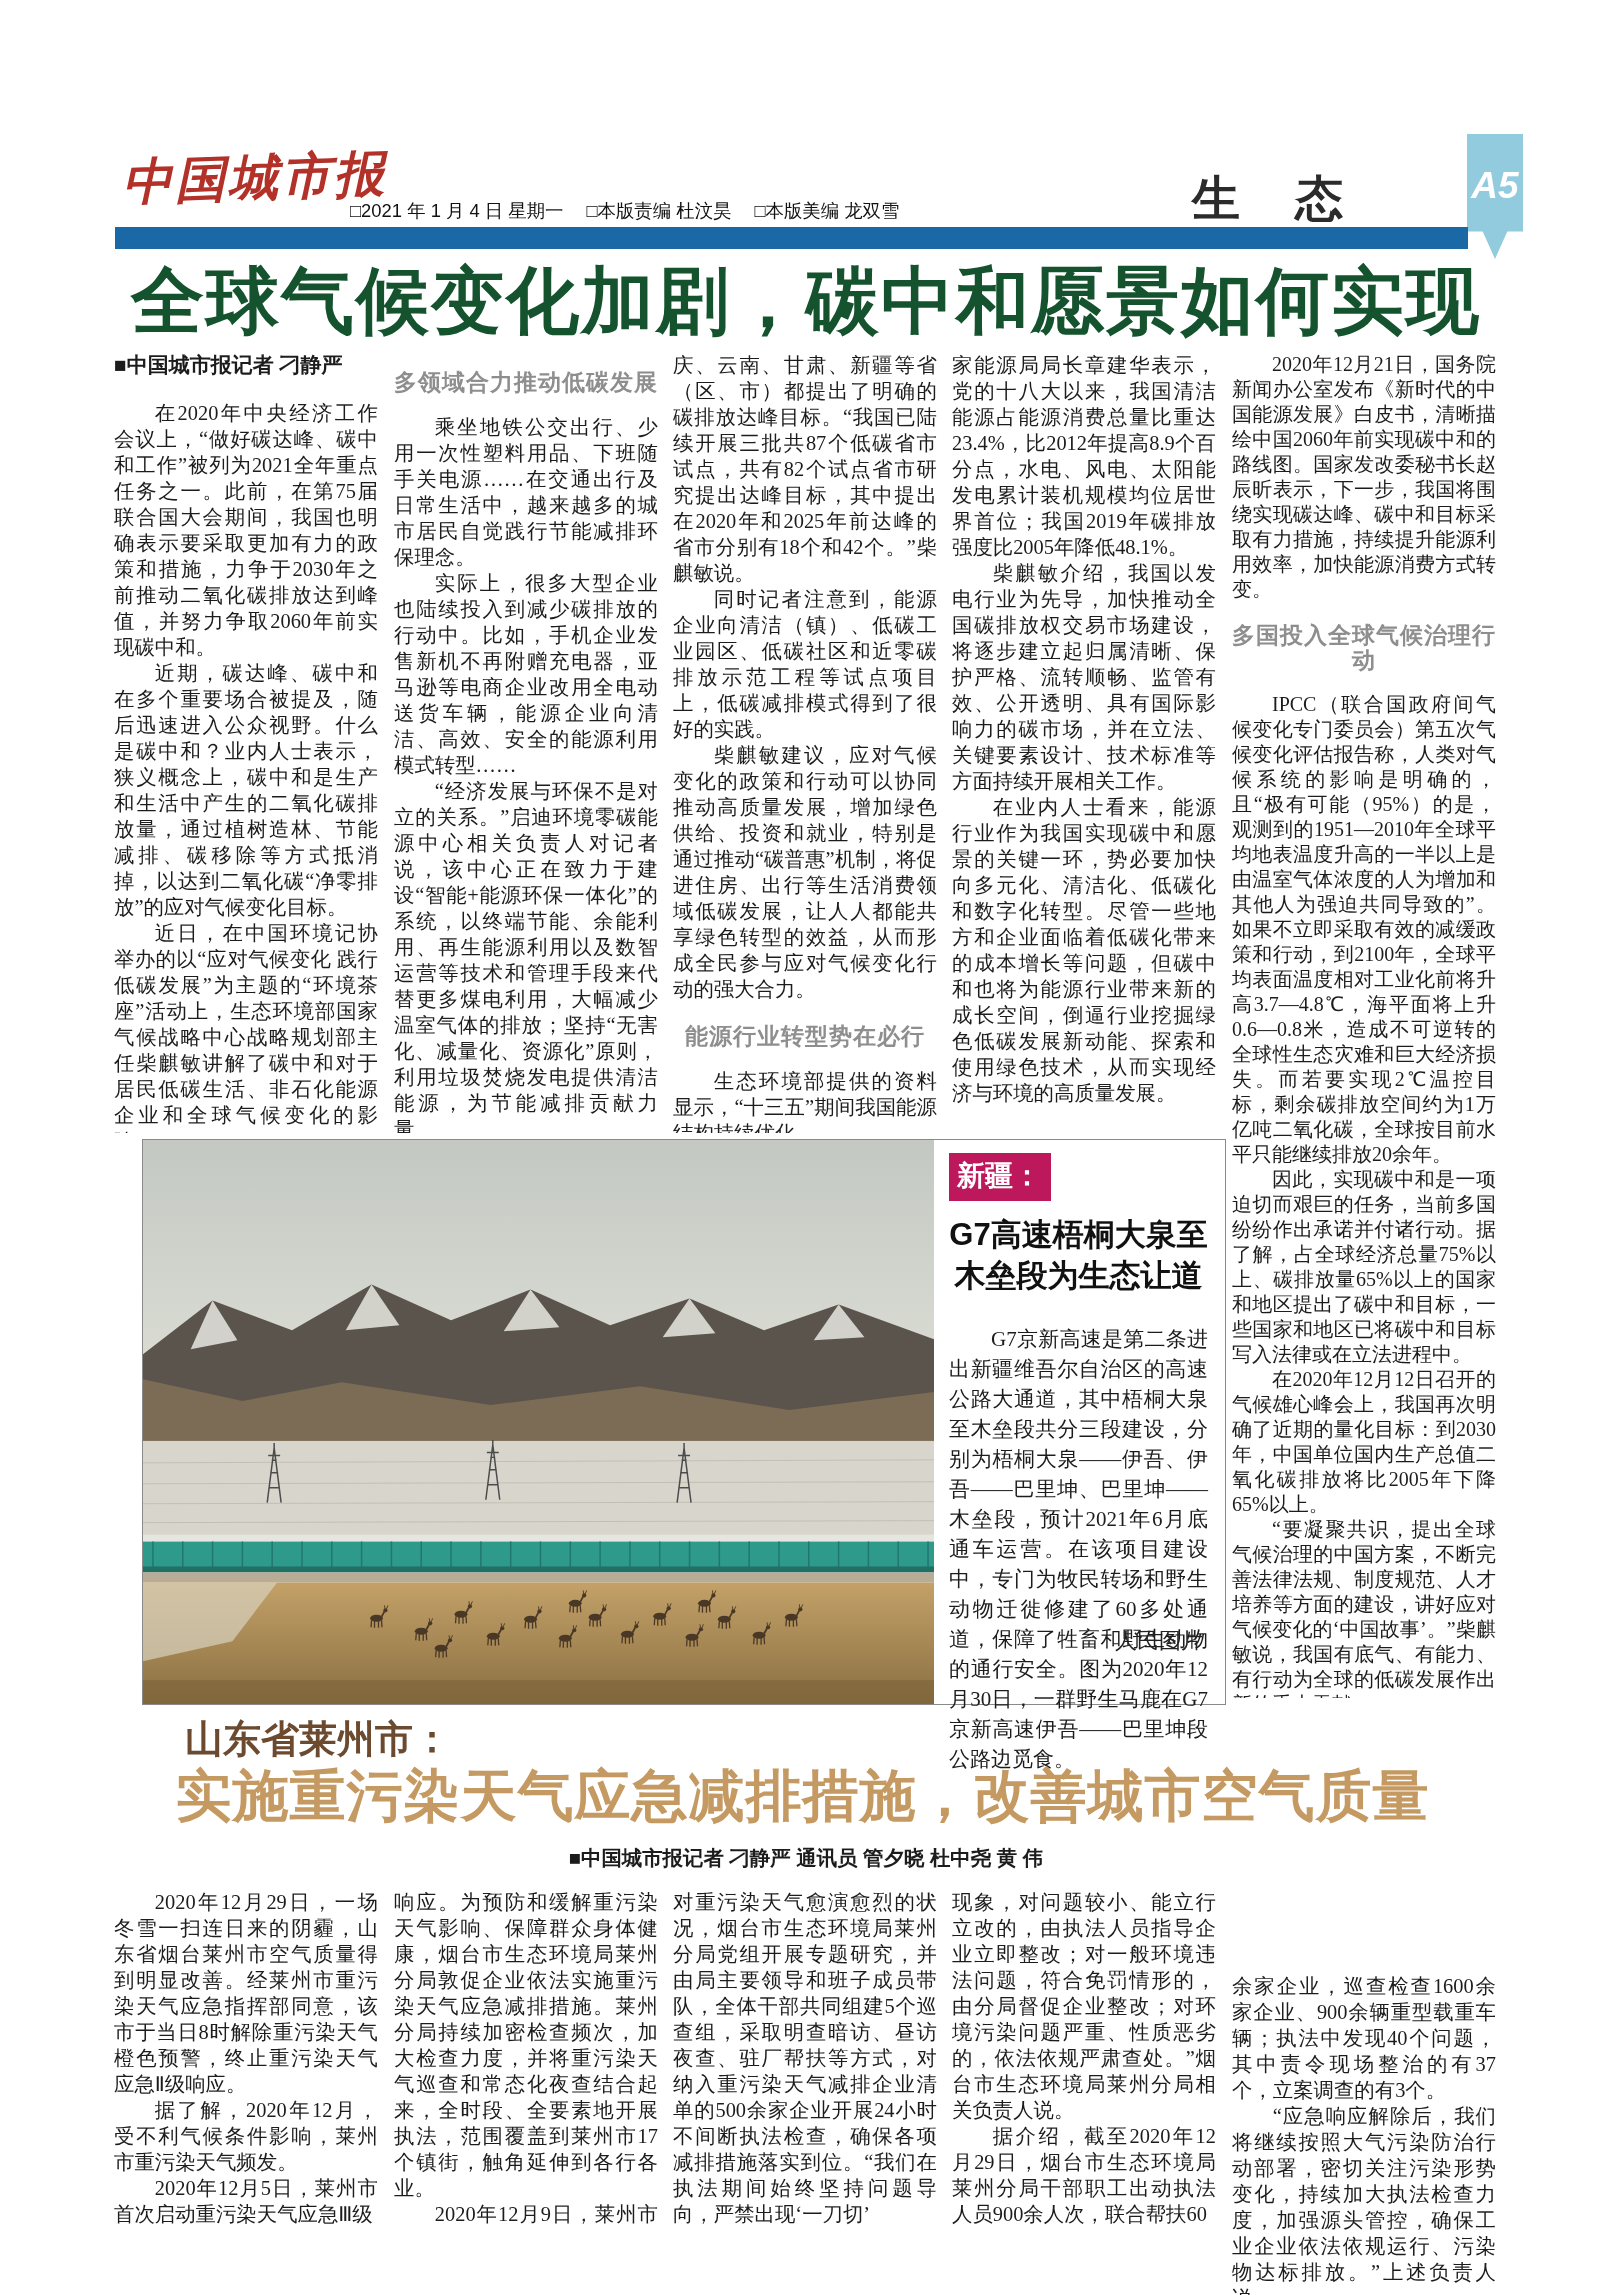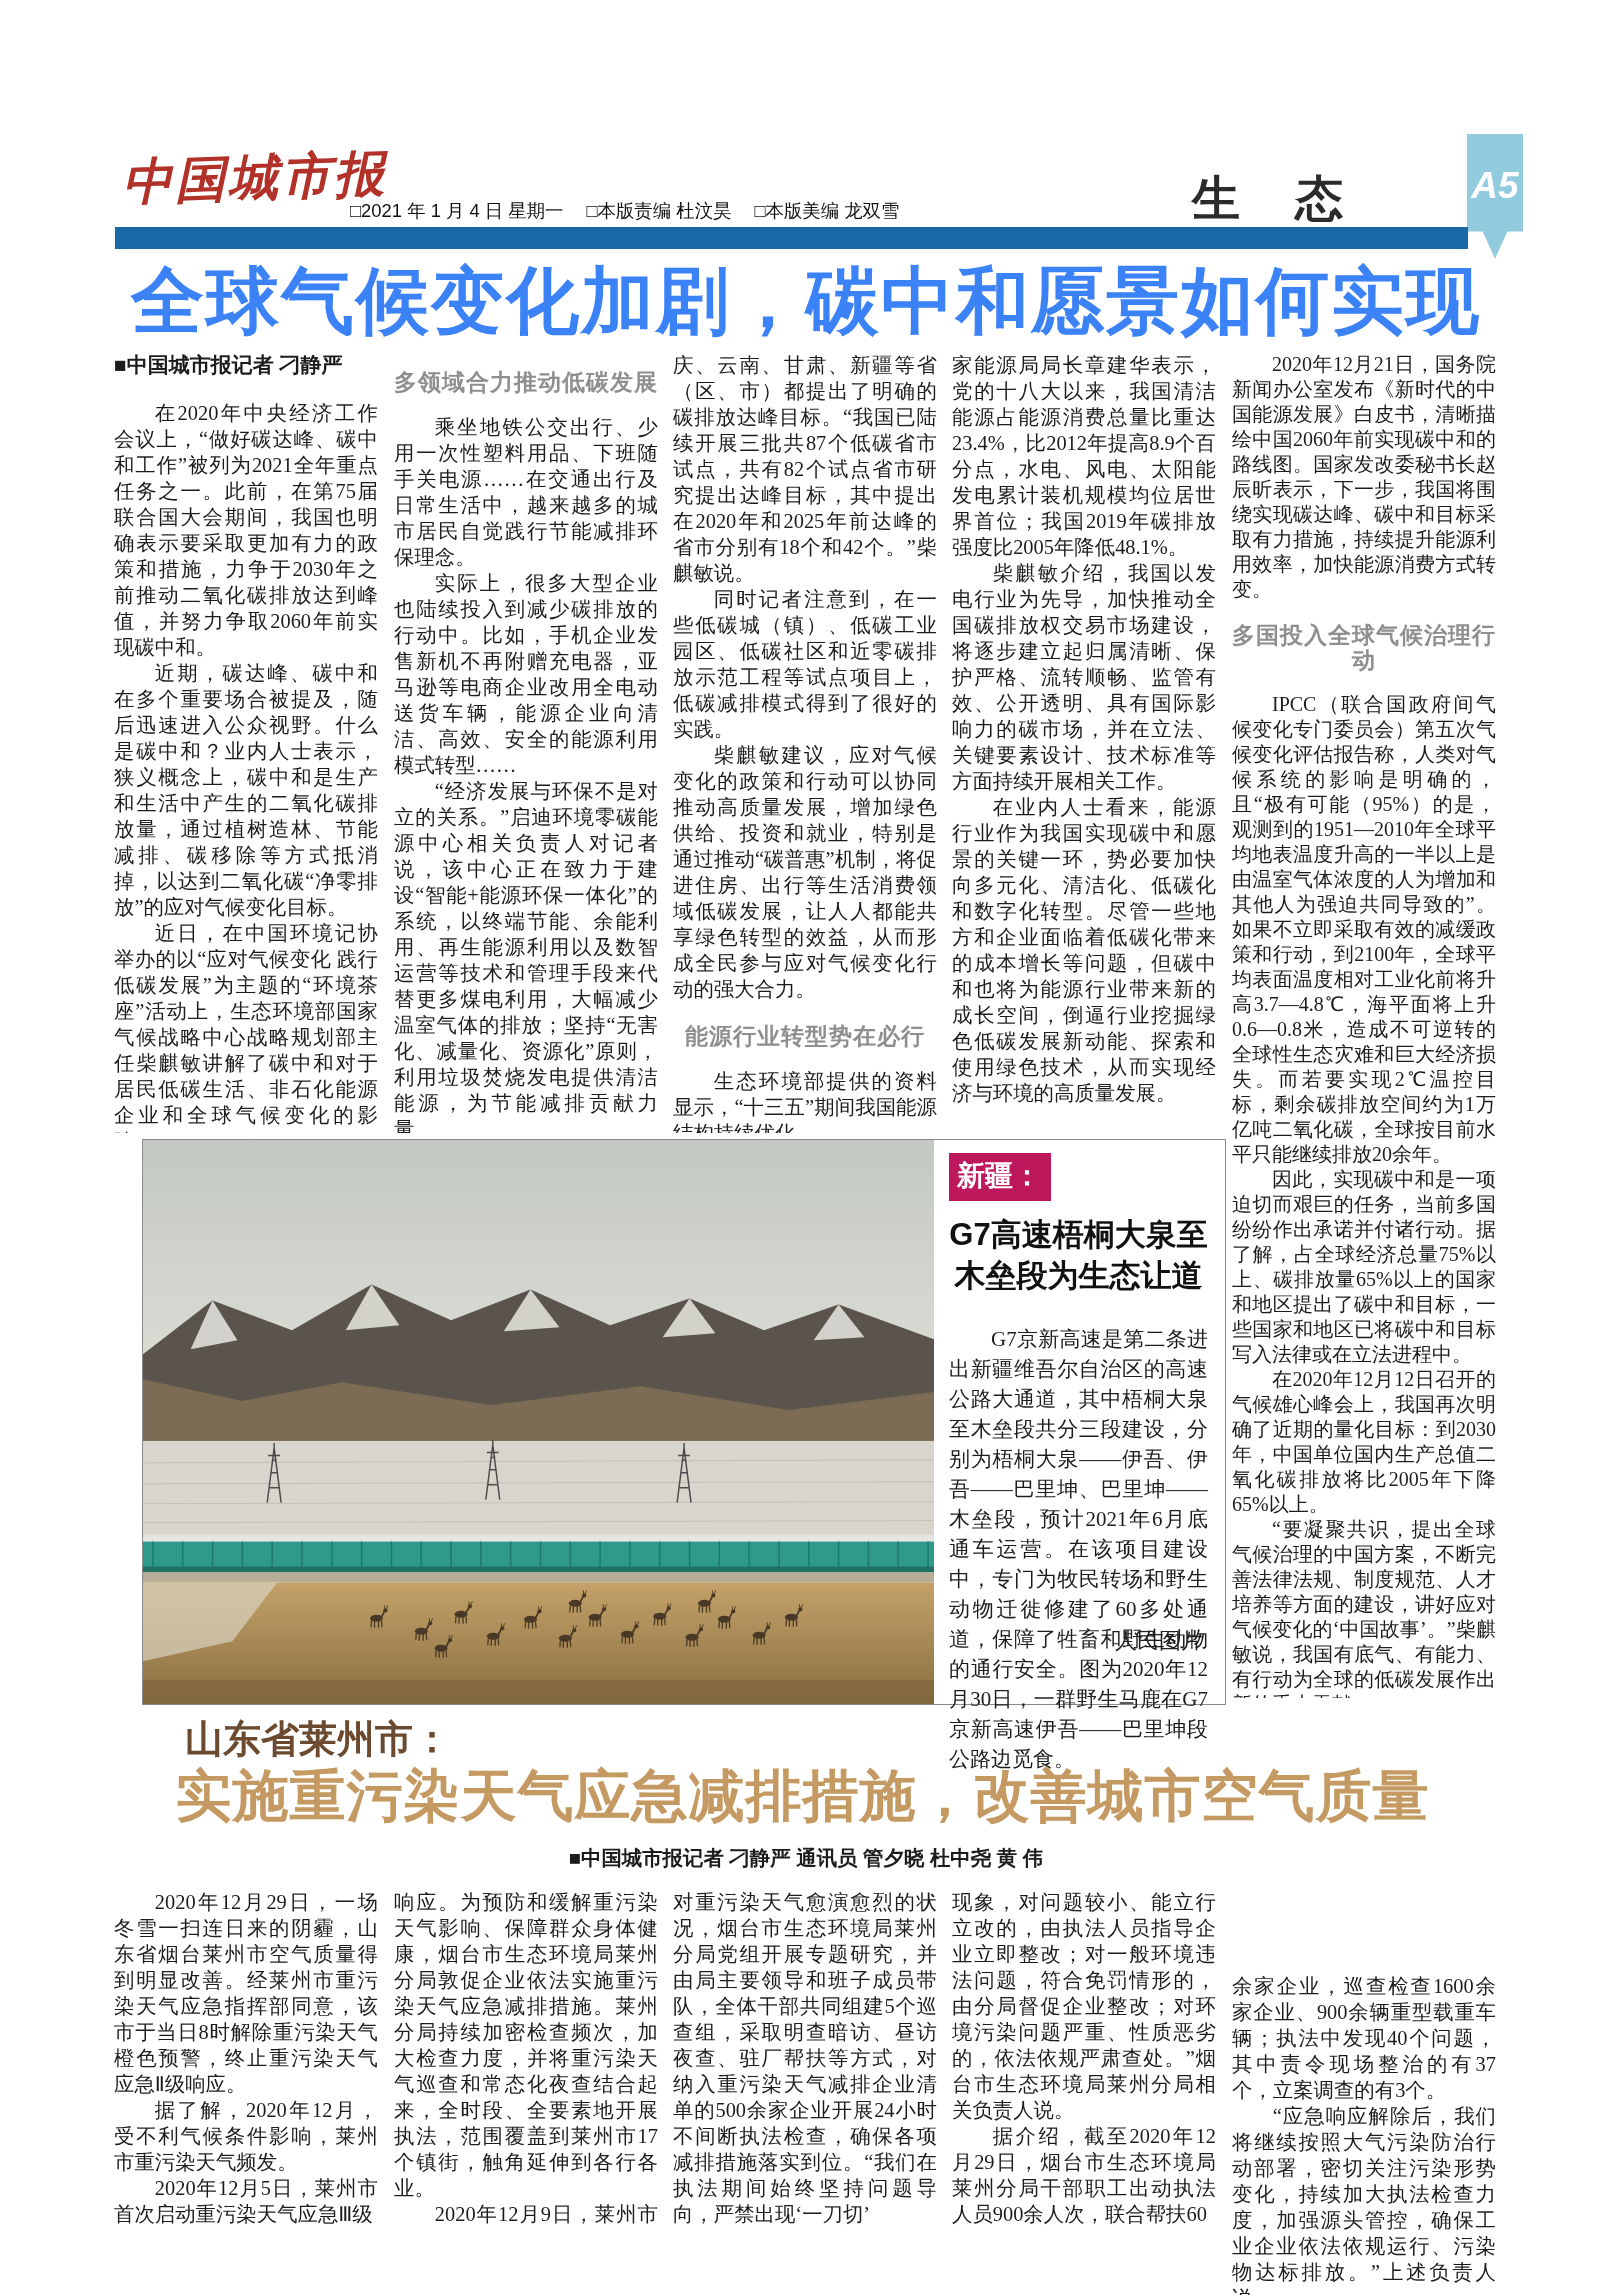--- a/index.html
+++ b/index.html
@@ -59,21 +59,21 @@
 <div class="page">
 
   <div class="logo">中国城市报</div>
   <div class="dateline">
     <span>□2021 年 1 月 4 日 星期一</span><span>□本版责编 杜汶昊</span><span>□本版美编 龙双雪</span>
   </div>
   <div class="section-title">生 态</div>
   <div class="page-badge">A5</div>
   <div class="blue-bar"></div>
 
-  <div class="h1" style="color: #3b82f6;">全球气候变化加剧，碳中和愿景如何实现</div>
+  <div class="h1" style="color: #14532d;">全球气候变化加剧，碳中和愿景如何实现</div>
 
   <div class="col bodytext" style="left:114px;top:352px;height:781px;">
     <div class="byline1">■中国城市报记者 刁静严</div>
     <div>
         <p class="para">在2020年中央经济工作会议上，“做好碳达峰、碳中和工作”被列为2021全年重点任务之一。此前，在第75届联合国大会期间，我国也明确表示要采取更加有力的政策和措施，力争于2030年之前推动二氧化碳排放达到峰值，并努力争取2060年前实现碳中和。</p>
         <p class="para">近期，碳达峰、碳中和在多个重要场合被提及，随后迅速进入公众视野。什么是碳中和？业内人士表示，狭义概念上，碳中和是生产和生活中产生的二氧化碳排放量，通过植树造林、节能减排、碳移除等方式抵消掉，以达到二氧化碳“净零排放”的应对气候变化目标。</p>
         <p class="para">近日，在中国环境记协举办的以“应对气候变化 践行低碳发展”为主题的“环境茶座”活动上，生态环境部国家气候战略中心战略规划部主任柴麒敏讲解了碳中和对于居民低碳生活、非石化能源企业和全球气候变化的影响。</p>
       </div>
   </div>
 
@@ -83,21 +83,21 @@
         <p class="para">乘坐地铁公交出行、少用一次性塑料用品、下班随手关电源……在交通出行及日常生活中，越来越多的城市居民自觉践行节能减排环保理念。</p>
         <p class="para">实际上，很多大型企业也陆续投入到减少碳排放的行动中。比如，手机企业发售新机不再附赠充电器，亚马逊等电商企业改用全电动送货车辆，能源企业向清洁、高效、安全的能源利用模式转型……</p>
         <p class="para">“经济发展与环保不是对立的关系。”启迪环境零碳能源中心相关负责人对记者说，该中心正在致力于建设“智能+能源环保一体化”的系统，以终端节能、余能利用、再生能源利用以及数智运营等技术和管理手段来代替更多煤电利用，大幅减少温室气体的排放；坚持“无害化、减量化、资源化”原则，利用垃圾焚烧发电提供清洁能源，为节能减排贡献力量。</p>
         <p class="para">柴麒敏介绍，截至目前，北京、天津、山西、山东、海南、重</p>
       </div>
   </div>
 
   <div class="col bodytext" style="left:673px;top:352px;height:781px;">
     <p class="para cont">庆、云南、甘肃、新疆等省（区、市）都提出了明确的碳排放达峰目标。“我国已陆续开展三批共87个低碳省市试点，共有82个试点省市研究提出达峰目标，其中提出在2020年和2025年前达峰的省市分别有18个和42个。”柴麒敏说。</p>
     <div>
-        <p class="para">同时记者注意到，在一些低碳城（镇）、低碳工业园区、低碳社区和近零碳排放示范工程等试点项目上，低碳减排模式得到了很好的实践。</p>
+        <p class="para">同时记者注意到，能源企业向清洁（镇）、低碳工业园区、低碳社区和近零碳排放示范工程等试点项目上，低碳减排模式得到了很好的实践。</p>
         <p class="para">柴麒敏建议，应对气候变化的政策和行动可以协同推动高质量发展，增加绿色供给、投资和就业，特别是通过推动“碳普惠”机制，将促进住房、出行等生活消费领域低碳发展，让人人都能共享绿色转型的效益，从而形成全民参与应对气候变化行动的强大合力。</p>
       </div>
     <div class="subhead">能源行业转型势在必行</div>
     <div>
         <p class="para">生态环境部提供的资料显示，“十三五”期间我国能源结构持续优化。</p>
       </div>
   </div>
 
   <div class="col bodytext" style="left:952px;top:352px;height:781px;">
     <p class="para cont">家能源局局长章建华表示，党的十八大以来，我国清洁能源占能源消费总量比重达23.4%，比2012年提高8.9个百分点，水电、风电、太阳能发电累计装机规模均位居世界首位；我国2019年碳排放强度比2005年降低48.1%。</p>

